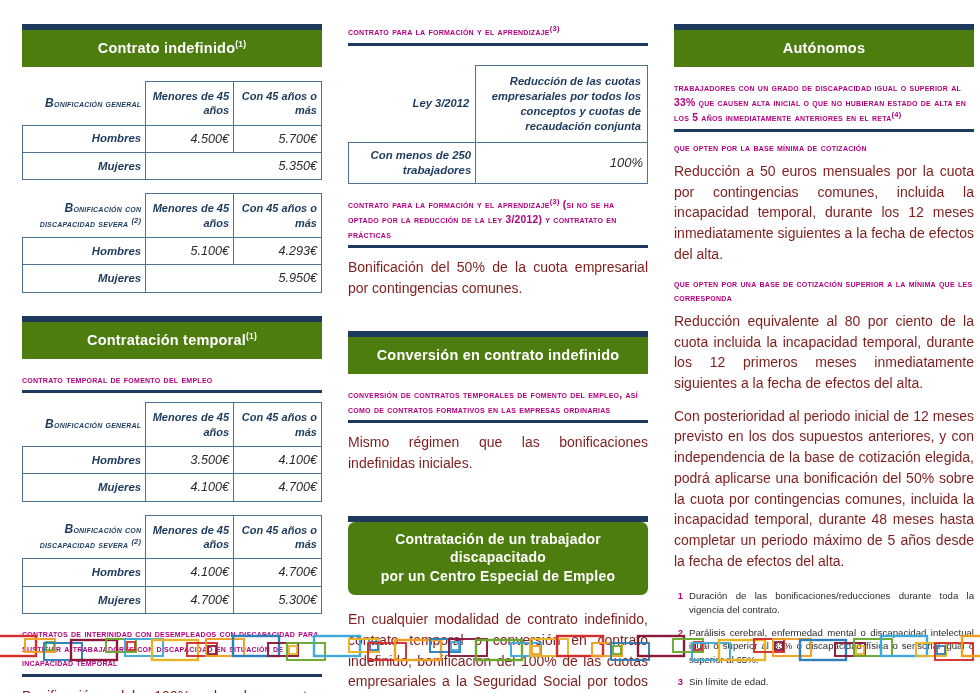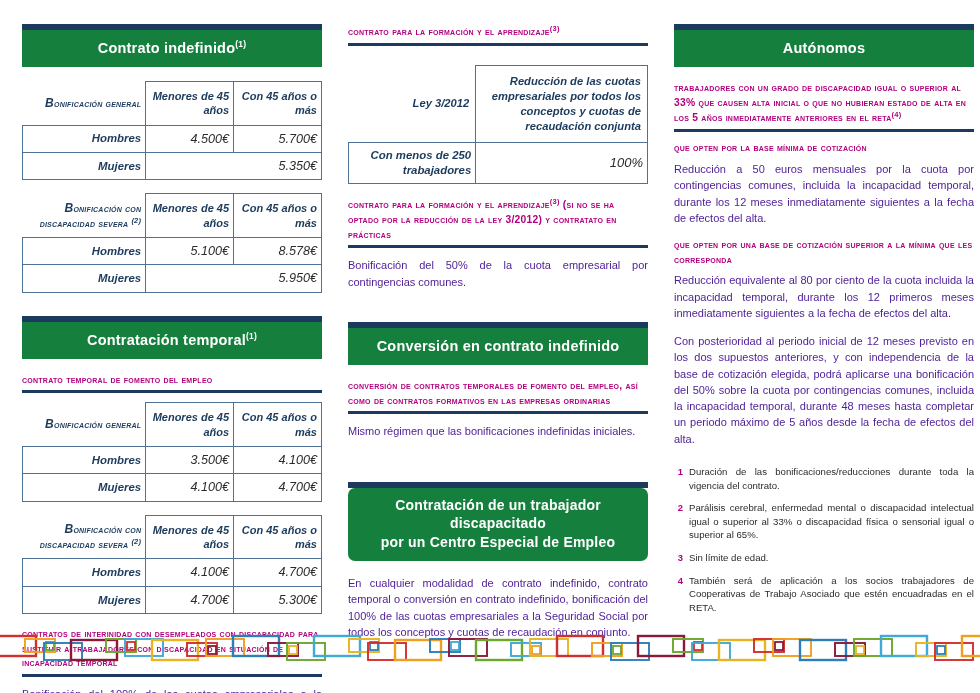--- a/index.html
+++ b/index.html
@@ -30,21 +30,21 @@
   
   .banner{
     margin-bottom:14px;
   }
   .banner .navybar{
     height:6px;
     background:#1c3a5e;
     width:100%;
   }
   .banner .magenta{
-    background:#15803d;
+    background:#4d7c0f;
     color:#ffffff;
     text-align:center;
     font-weight:bold;
     font-size:14.5px;
     letter-spacing:0.2px;
     padding:9px 6px 10px 6px;
     line-height:1.25;
   }
   .banner .magenta.two-line{
     padding:8px 10px 9px 10px;
@@ -123,23 +123,23 @@
   table.t td.midval{
     font-size:13px;color:#2b2b2b;
   }
   table.t td.tophdr{
     font-weight:bold;font-size:11.2px;color:#1b3a5c;line-height:1.35;padding:8px 6px;
   }
   table.t td.noborder{border:none;}
 
   
   p.body{
-    font-size:11px;
+    font-size:14px;
     line-height:1.48;
-    color:#4c1d95;
+    color:#7f1d1d;
     text-align:justify;
     margin:0 0 12px 0;
   }
   p.body.last{margin-bottom:0;}
   .spacer-sm{height:10px;}
   .spacer-md{height:20px;}
   .spacer-lg{height:30px;}
 
   
   .notes{margin-top:18px;}
@@ -209,21 +209,21 @@
             <tr>
           <td class="hdlabel" style="width:42%">
             <span class="cap">B</span>onificación con<br>discapacidad severa <sup>(2)</sup>
           </td>
           <td class="hd" style="width:29%">Menores de 45 años</td>
           <td class="hd" style="width:29%">Con 45 años o más</td>
         </tr>
         <tr>
           <td class="rowlabel">Hombres</td>
           <td class="val">5.100€</td>
-          <td class="val">8.578€</td>
+          <td class="val">4.293€</td>
         </tr>
         <tr>
           <td class="rowlabel">Mujeres</td>
           <td class="val" colspan="2">5.950€</td>
         </tr>
       </tbody>
         </table>
 
       <div class="spacer-sm"></div>
 

